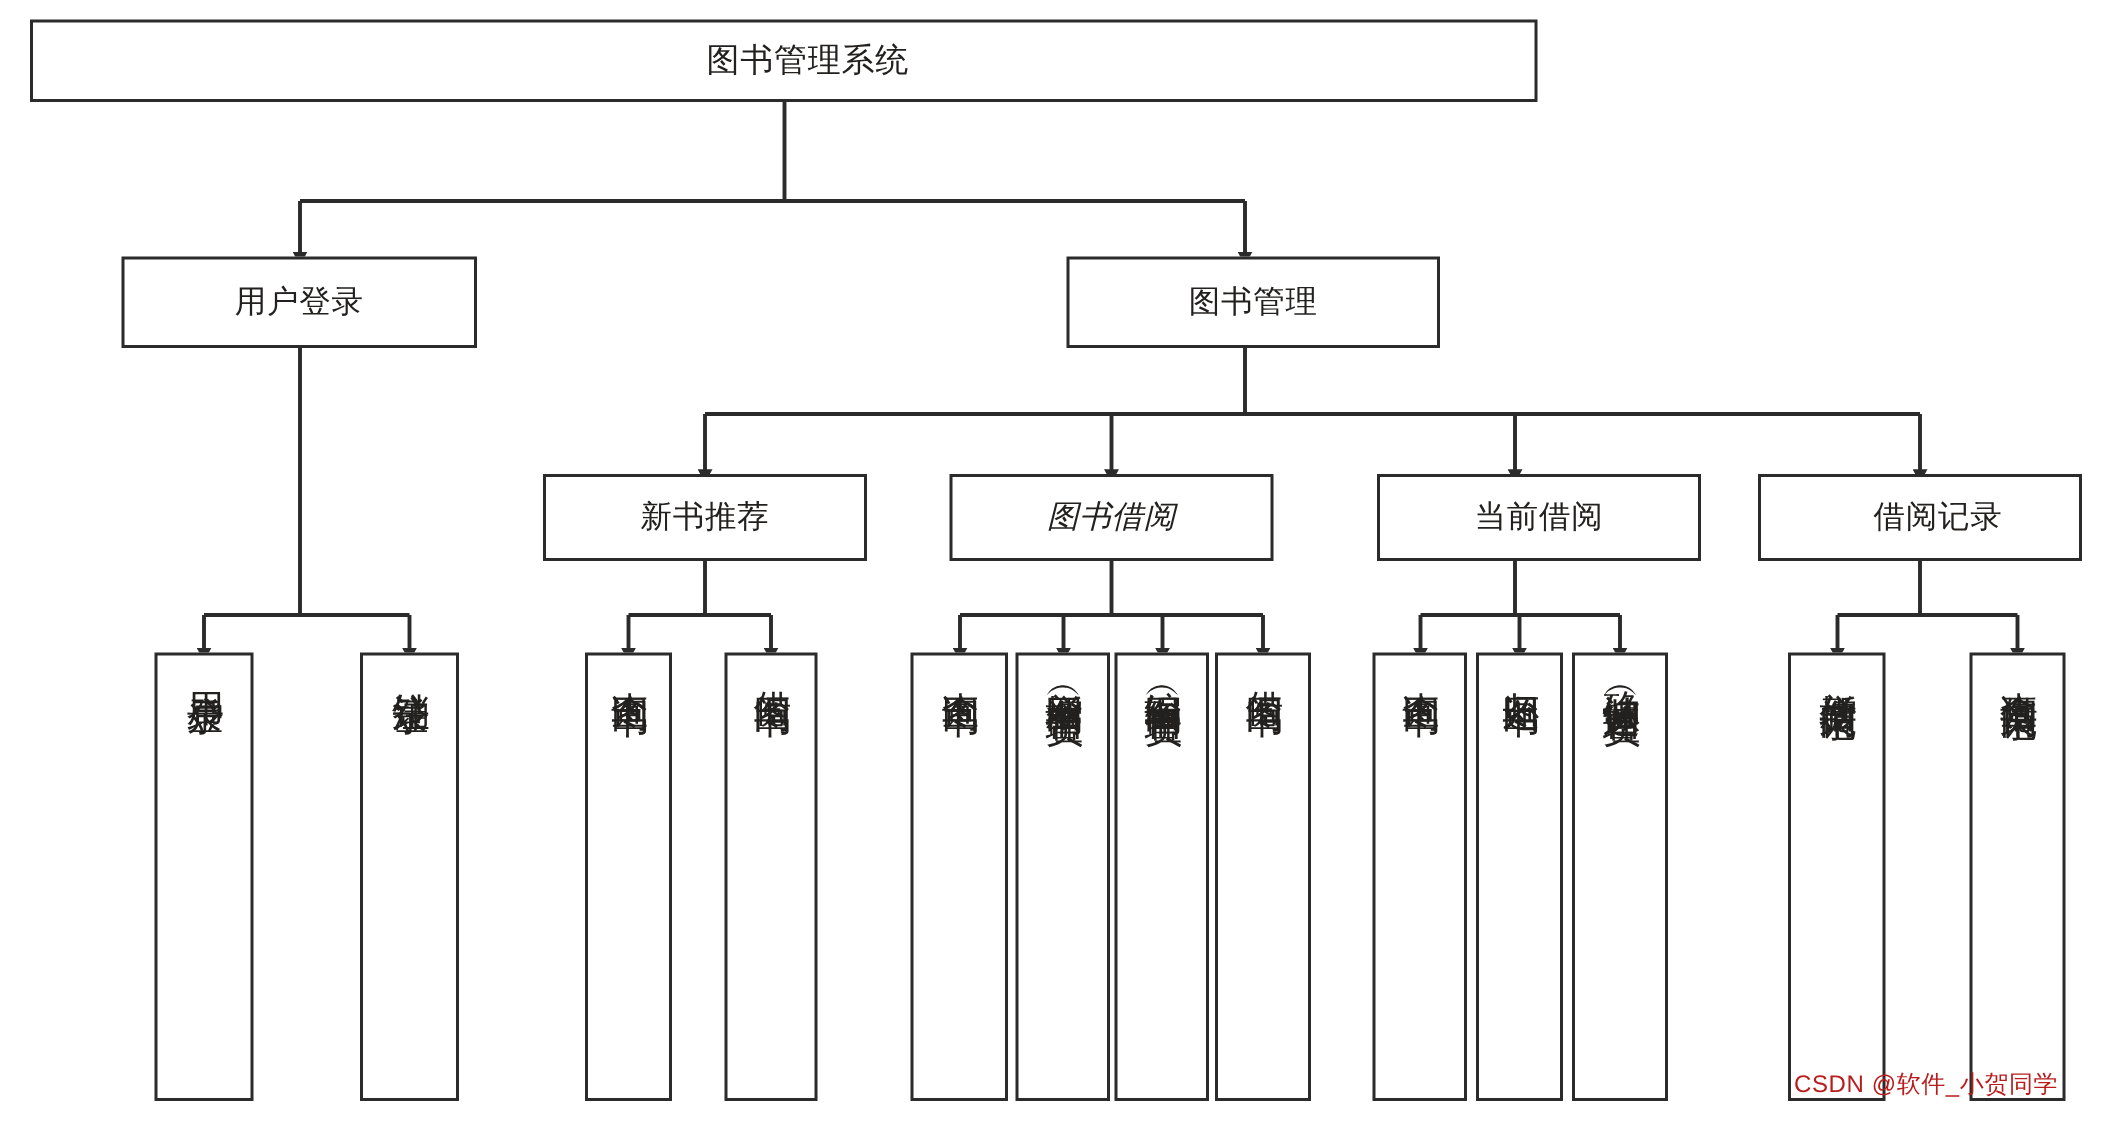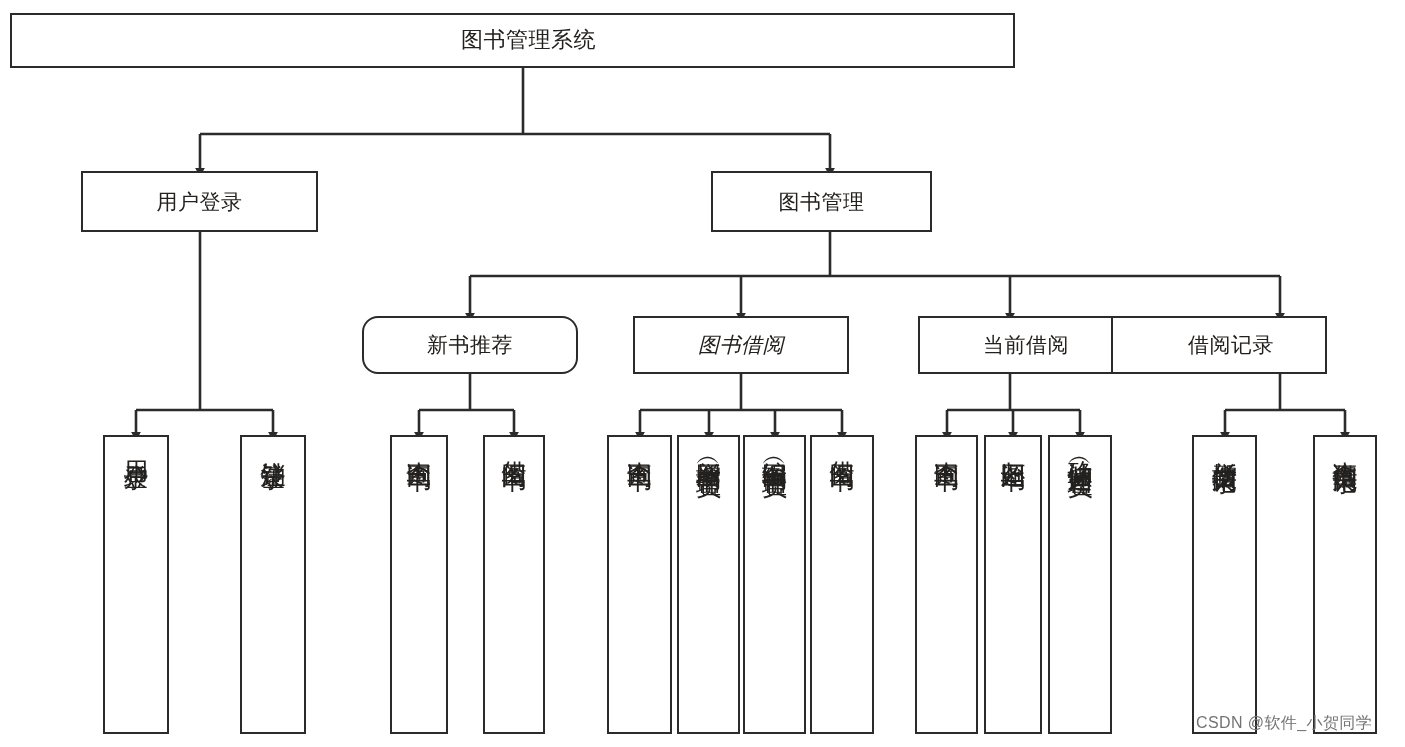--- a/index.html
+++ b/index.html
@@ -52,21 +52,21 @@
   .node.vert .label {
     writing-mode: vertical-rl;
     text-orientation: upright;
     font-size: 25px;
     line-height: 1.0;
     letter-spacing: 2px;
   }
   .node.root .label { font-size: 22px; }
   .watermark {
     position: absolute;
-    color: #737373;
+    color: #b91c1c;
     font-size: 16px;
     white-space: nowrap;
     z-index: 3;
     letter-spacing: 0.4px;
   }
 </style>
 </head>
 <body>
 
 <div id="canvas">
@@ -108,39 +108,39 @@
         <line x1="1013" y1="410" x2="1013" y2="433" marker-end="url(#arrowhead)"></line>
         <line x1="1080" y1="410" x2="1080" y2="433" marker-end="url(#arrowhead)"></line>
         <line x1="1280" y1="374" x2="1280" y2="410"></line>
         <line x1="1225" y1="410" x2="1345" y2="410"></line>
         <line x1="1225" y1="410" x2="1225" y2="433" marker-end="url(#arrowhead)"></line>
         <line x1="1345" y1="410" x2="1345" y2="433" marker-end="url(#arrowhead)"></line>
       </g>
   </svg>
 
   <div id="node-layer">
-      <div class="node horiz root" style="left: 10px; top: 13px; width: 1005px; height: 55px; padding-left: 32px;">
+      <div class="node horiz root" style="left: 20px; top: 13px; width: 1005px; height: 55px; padding-left: 32px;">
         <span class="label">图书管理系统</span>
       </div>
       <div class="node horiz" style="left: 81px; top: 171px; width: 237px; height: 61px;">
         <span class="label">用户登录</span>
       </div>
-      <div class="node horiz" style="left: 711px; top: 171px; width: 221px; height: 61px;">
+      <div class="node horiz" style="left: 711px; top: 171px; width: 249px; height: 61px;">
         <span class="label">图书管理</span>
       </div>
-      <div class="node horiz" style="left: 362px; top: 316px; width: 216px; height: 58px; border-radius: 16px;">
+      <div class="node horiz" style="left: 362px; top: 316px; width: 216px; height: 58px;">
         <span class="label">新书推荐</span>
       </div>
       <div class="node horiz" style="left: 633px; top: 316px; width: 216px; height: 58px; font-style: italic;">
         <span class="label">图书借阅</span>
       </div>
       <div class="node horiz" style="left: 902px; top: 316px; width: 216px; height: 58px; margin-left: 16px;">
         <span class="label">当前借阅</span>
       </div>
-      <div class="node horiz" style="left: 1111px; top: 316px; width: 216px; height: 58px; padding-left: 24px;">
+      <div class="node horiz" style="left: 1172px; top: 316px; width: 216px; height: 58px; padding-left: 24px;">
         <span class="label">借阅记录</span>
       </div>
       <div class="node vert" style="left: 103px; top: 435px; width: 66px; height: 299px;">
         <span class="label">用户登录</span>
       </div>
       <div class="node vert" style="left: 240px; top: 435px; width: 66px; height: 299px;">
         <span class="label">注销登录</span>
       </div>
       <div class="node vert" style="left: 390px; top: 435px; width: 58px; height: 299px;">
         <span class="label">查询图书</span>

